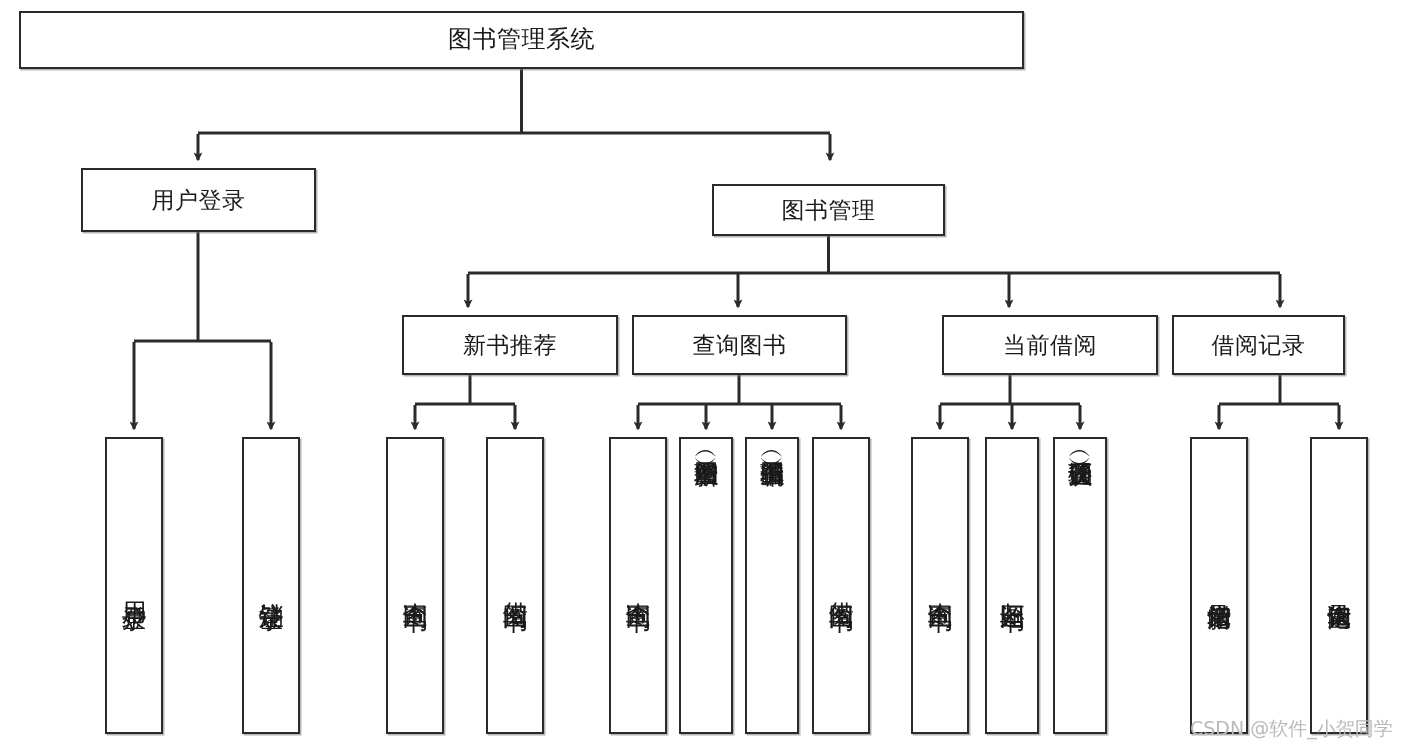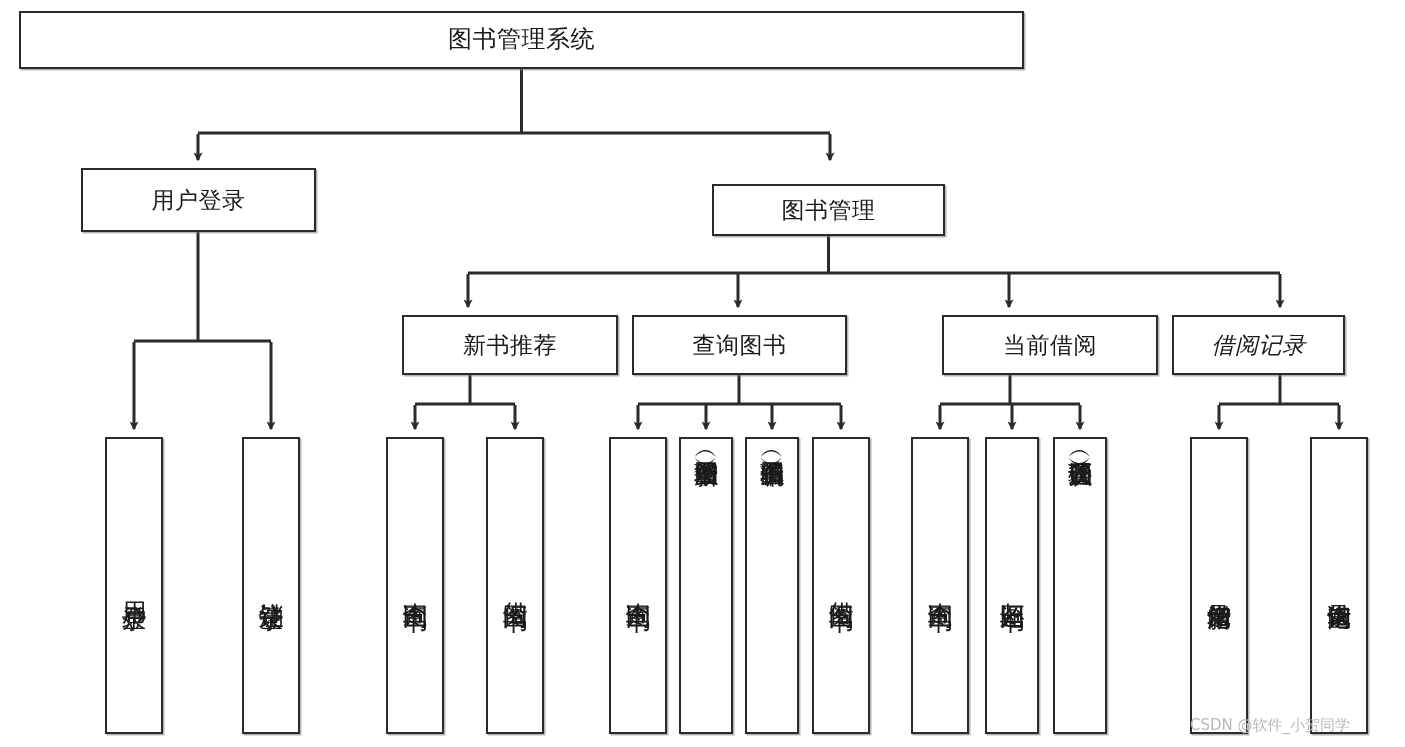--- a/index.html
+++ b/index.html
@@ -65,21 +65,21 @@
     line-height: 1.02;
     letter-spacing: 2px;
     white-space: nowrap;
   }
   .node.v.tall .label {
     font-size: 24px;
     letter-spacing: 0px;
   }
   .watermark {
     position: absolute;
-    font-size: 15px;
+    font-size: 19px;
     color: #b9b9b9;
     white-space: nowrap;
     z-index: 5;
     font-family: "DejaVu Sans", "Liberation Sans", sans-serif;
   }
 </style>
 </head>
 <body>
 
 <div id="canvas">
@@ -147,21 +147,21 @@
 
   <div class="node h" style="left:362px; top:315px; width:216px; height:60px;margin-left:40px;">
     <span class="label">新书推荐</span>
   </div>
   <div class="node h" style="left:632px; top:315px; width:215px; height:60px;">
     <span class="label">查询图书</span>
   </div>
   <div class="node h" style="left:902px; top:315px; width:216px; height:60px;margin-left:40px;">
     <span class="label">当前借阅</span>
   </div>
-  <div class="node h" style="left:1172px; top:315px; width:173px; height:60px;font-style:italic;">
+  <div class="node h" style="left:1172px; top:315px; width:173px; height:60px;">
     <span class="label">借阅记录</span>
   </div>
 
   <div class="node v" style="left:105px; top:437px; width:58px; height:297px;">
     <span class="label">用户登录</span>
   </div>
   <div class="node v" style="left:242px; top:437px; width:58px; height:297px;">
     <span class="label">注销登录</span>
   </div>
 

